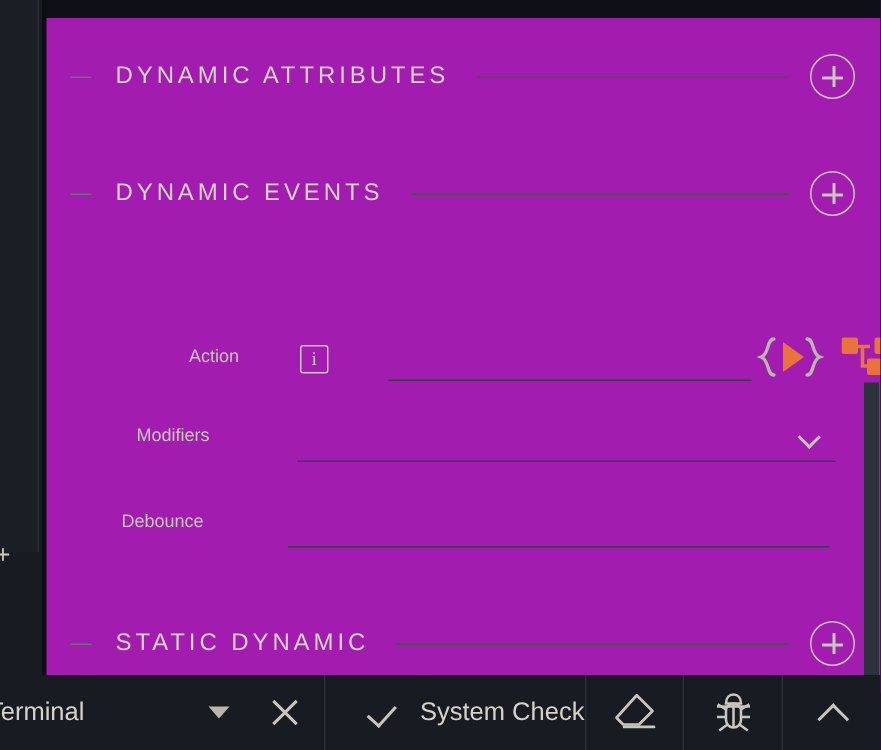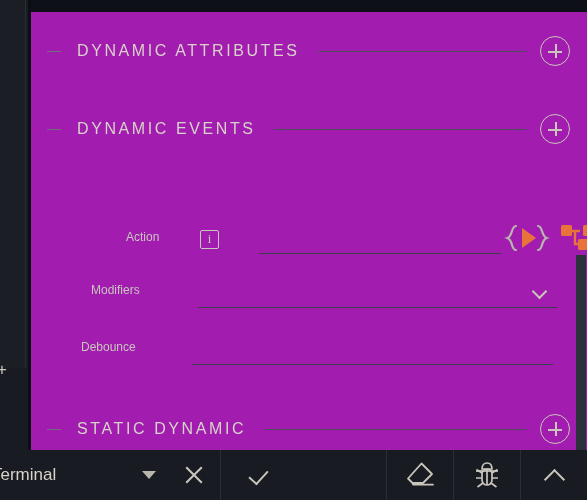--- a/index.html
+++ b/index.html
@@ -372,20 +372,21 @@
     </div>
 
     <div class="tb-cell" style="width:52px; justify-content:center;">
       <div class="x-icon"></div>
     </div>
 
     <div class="tb-divider"></div>
 
     <div class="tb-cell" style="flex:1 1 auto; padding-left:27px; gap:14px;">
       <div class="check-icon"></div>
+      <div class="tb-label">System Check</div>
     </div>
 
     <div class="tb-divider"></div>
 
     <div class="tb-cell" style="width:66px; justify-content:center;">
       <svg width="30" height="28" viewBox="0 0 30 28">
         <path d="M16.5 2.5 L27 13 L18 22 L7.5 22 L3 17.5 Z" fill="none" stroke="#c9c6bd" stroke-width="1.8" stroke-linejoin="round"></path>
         <path d="M8 23.6 L28 23.6" fill="none" stroke="#c9c6bd" stroke-width="1.8" stroke-linecap="round"></path>
       </svg>
     </div>

